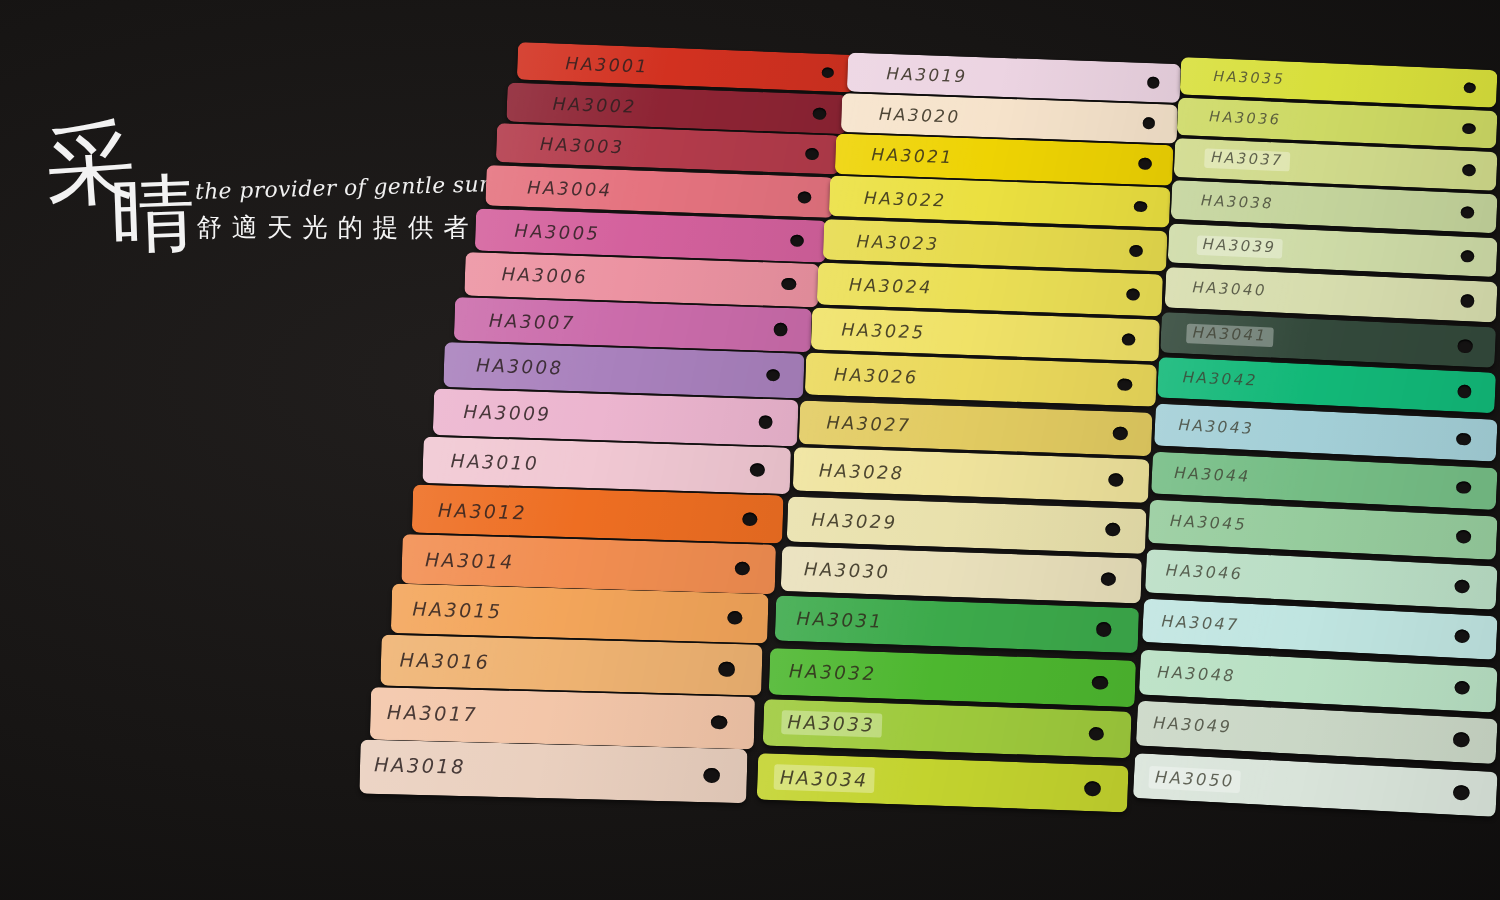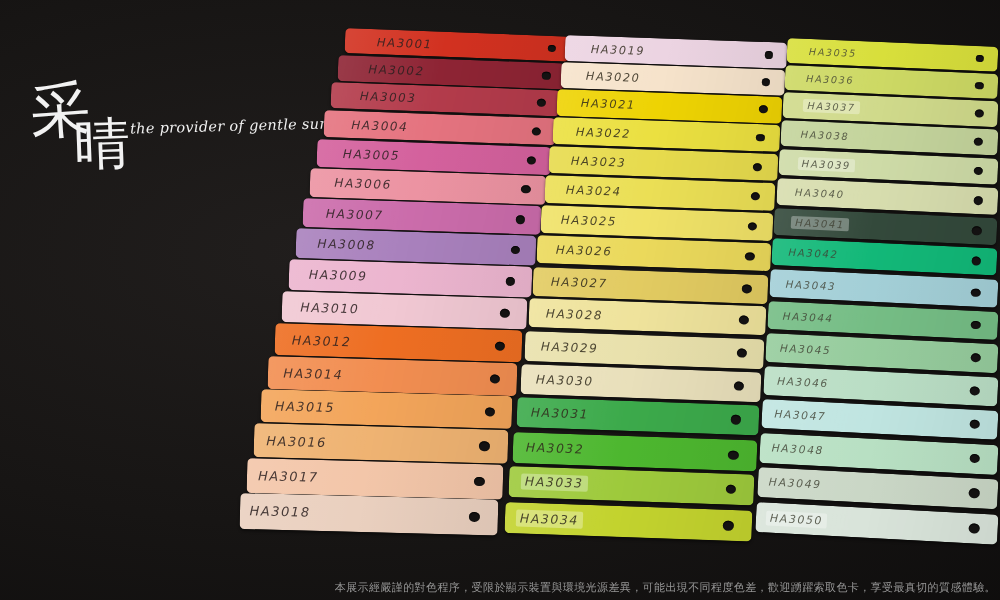--- a/index.html
+++ b/index.html
@@ -52,20 +52,21 @@
 </style>
 </head>
 <body>
 
 <div class="stage">
 
   <div class="logo">
     <span class="logo-char c1">采</span>
     <span class="logo-char c2">晴</span>
     <div class="tagline-en">the provider of gentle sunlight</div>
+    <div class="tagline-zh">舒適天光的提供者</div>
   </div>
 
   <div id="swatch-board">
       <div class="strip" style="left: 345px; top: 28px; width: 225px; height: 25px; transform: rotate(2.2deg); z-index: 0; background: linear-gradient(100deg, rgba(255, 255, 255, 0.1), rgba(255, 255, 255, 0) 45%, rgba(0, 0, 0, 0.06)), rgb(210, 49, 32);">
         <span class="code" style="margin-left: 32px; font-size: 11.6px; color: rgba(42, 32, 32, 0.85);">HA3001</span>
         <span class="hole" style="right: 14px; width: 8.5px; height: 7.5px; top: 8.75px;"></span>
       </div>
       <div class="strip" style="left: 338px; top: 54.753px; width: 227.2px; height: 25.7px; transform: rotate(2.15deg); z-index: 1; background: linear-gradient(100deg, rgba(255, 255, 255, 0.1), rgba(255, 255, 255, 0) 45%, rgba(0, 0, 0, 0.06)), rgb(142, 36, 52);">
         <span class="code" style="margin-left: 30.5px; font-size: 11.69px; color: rgba(42, 32, 32, 0.85);">HA3002</span>
         <span class="hole" style="right: 14.3px; width: 8.65px; height: 7.65px; top: 9.025px;"></span>
@@ -249,14 +250,13 @@
       <div class="strip" style="left: 757.6px; top: 467.044px; width: 239.98px; height: 29.9px; transform: rotate(2.96deg); z-index: 14; background: linear-gradient(100deg, rgba(255, 255, 255, 0.1), rgba(255, 255, 255, 0) 45%, rgba(0, 0, 0, 0.06)), rgb(202, 215, 198);">
         <span class="code" style="margin-left: 10.8px; font-size: 10.86px; color: rgba(62, 64, 50, 0.8);">HA3049</span>
         <span class="hole" style="right: 18.2px; width: 10.6px; height: 9.6px; top: 10.15px;"></span>
       </div>
       <div class="strip" style="left: 755.5px; top: 502.025px; width: 242.05px; height: 30.25px; transform: rotate(3deg); z-index: 15; background: linear-gradient(100deg, rgba(255, 255, 255, 0.1), rgba(255, 255, 255, 0) 45%, rgba(0, 0, 0, 0.06)), rgb(217, 228, 218);">
         <span class="code sticker" style="margin-left: 10px; font-size: 10.95px; color: rgba(62, 64, 50, 0.8);">HA3050</span>
         <span class="hole" style="right: 18.5px; width: 10.75px; height: 9.75px; top: 10.25px;"></span>
       </div>
     </div>
 
-  <div class="footer">本展示經嚴謹的對色程序，受限於顯示裝置與環境光源差異，可能出現不同程度色差，歡迎踴躍索取色卡，享受最真切的質感體驗。</div>
 </div>
 
 </body></html>

